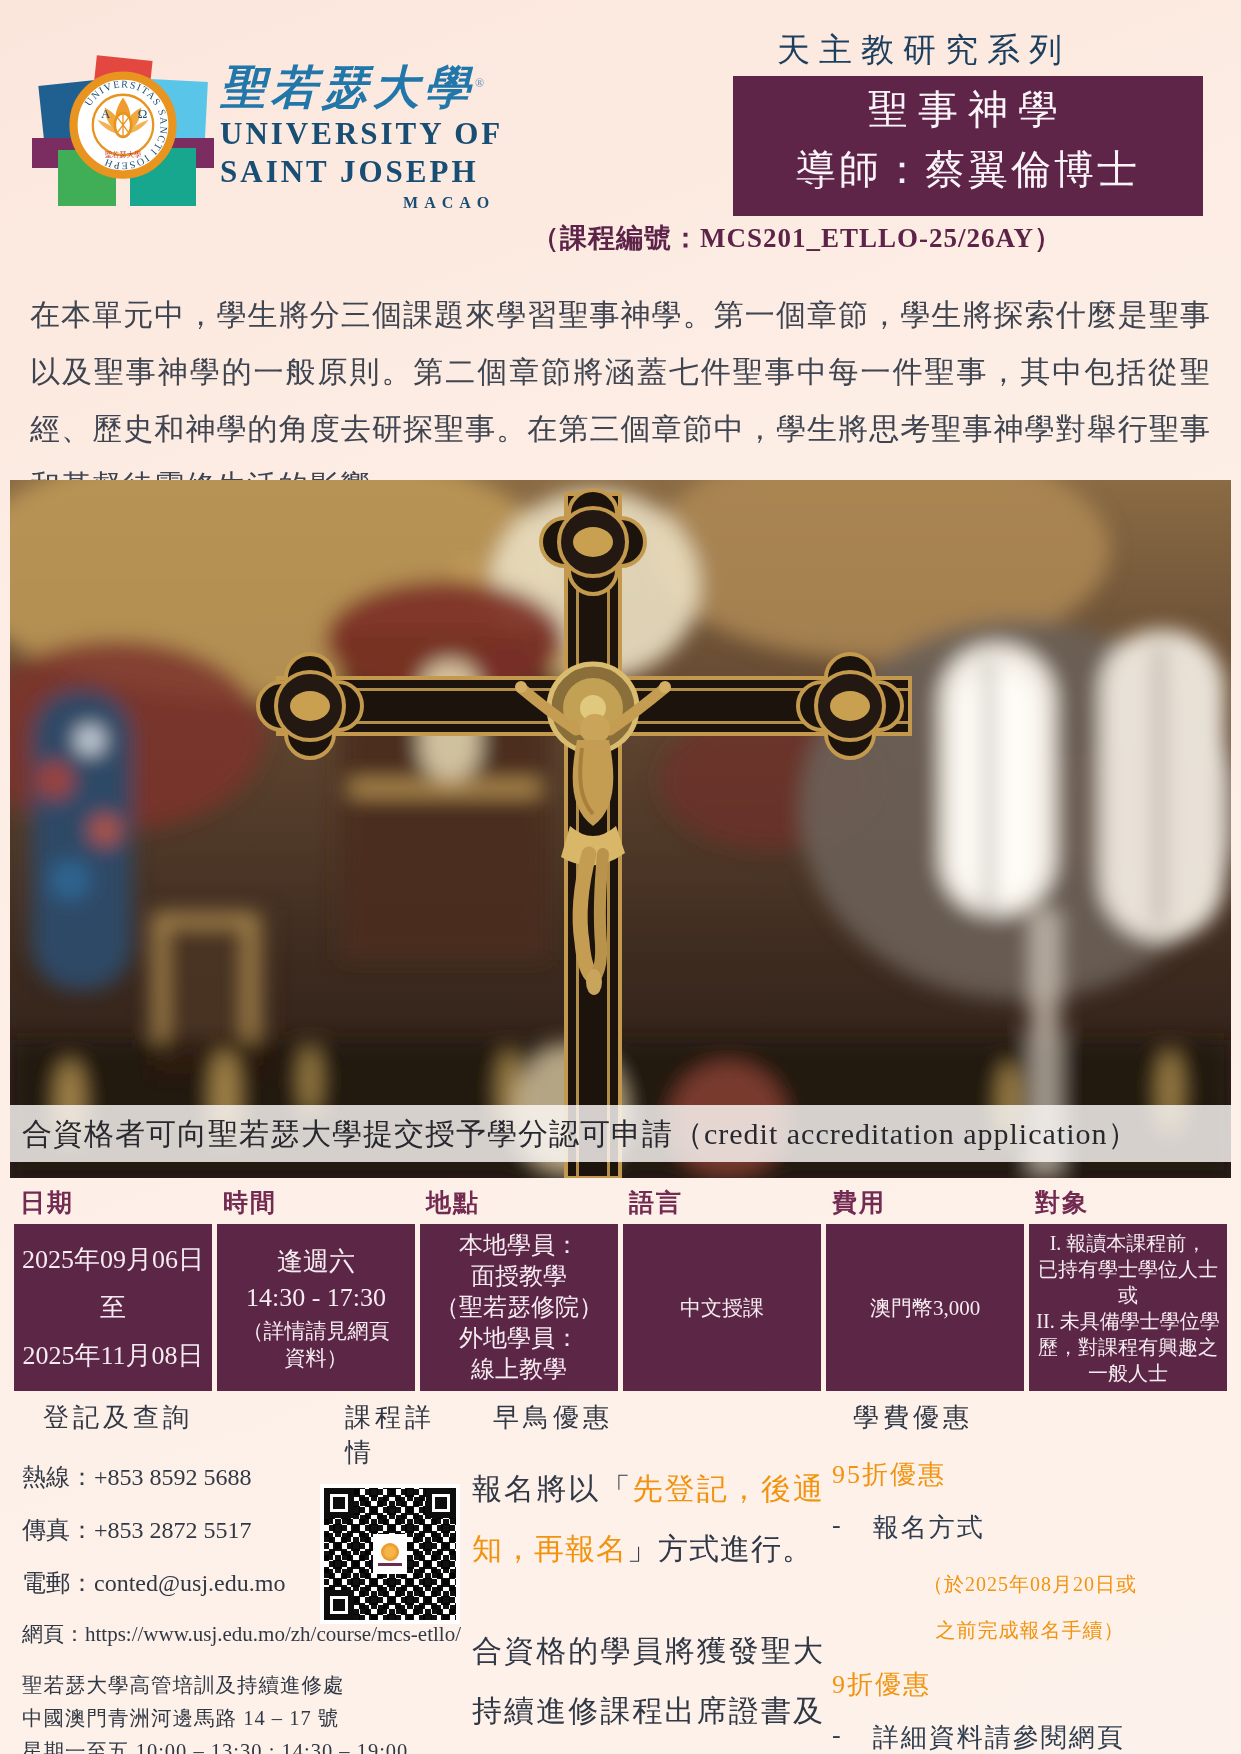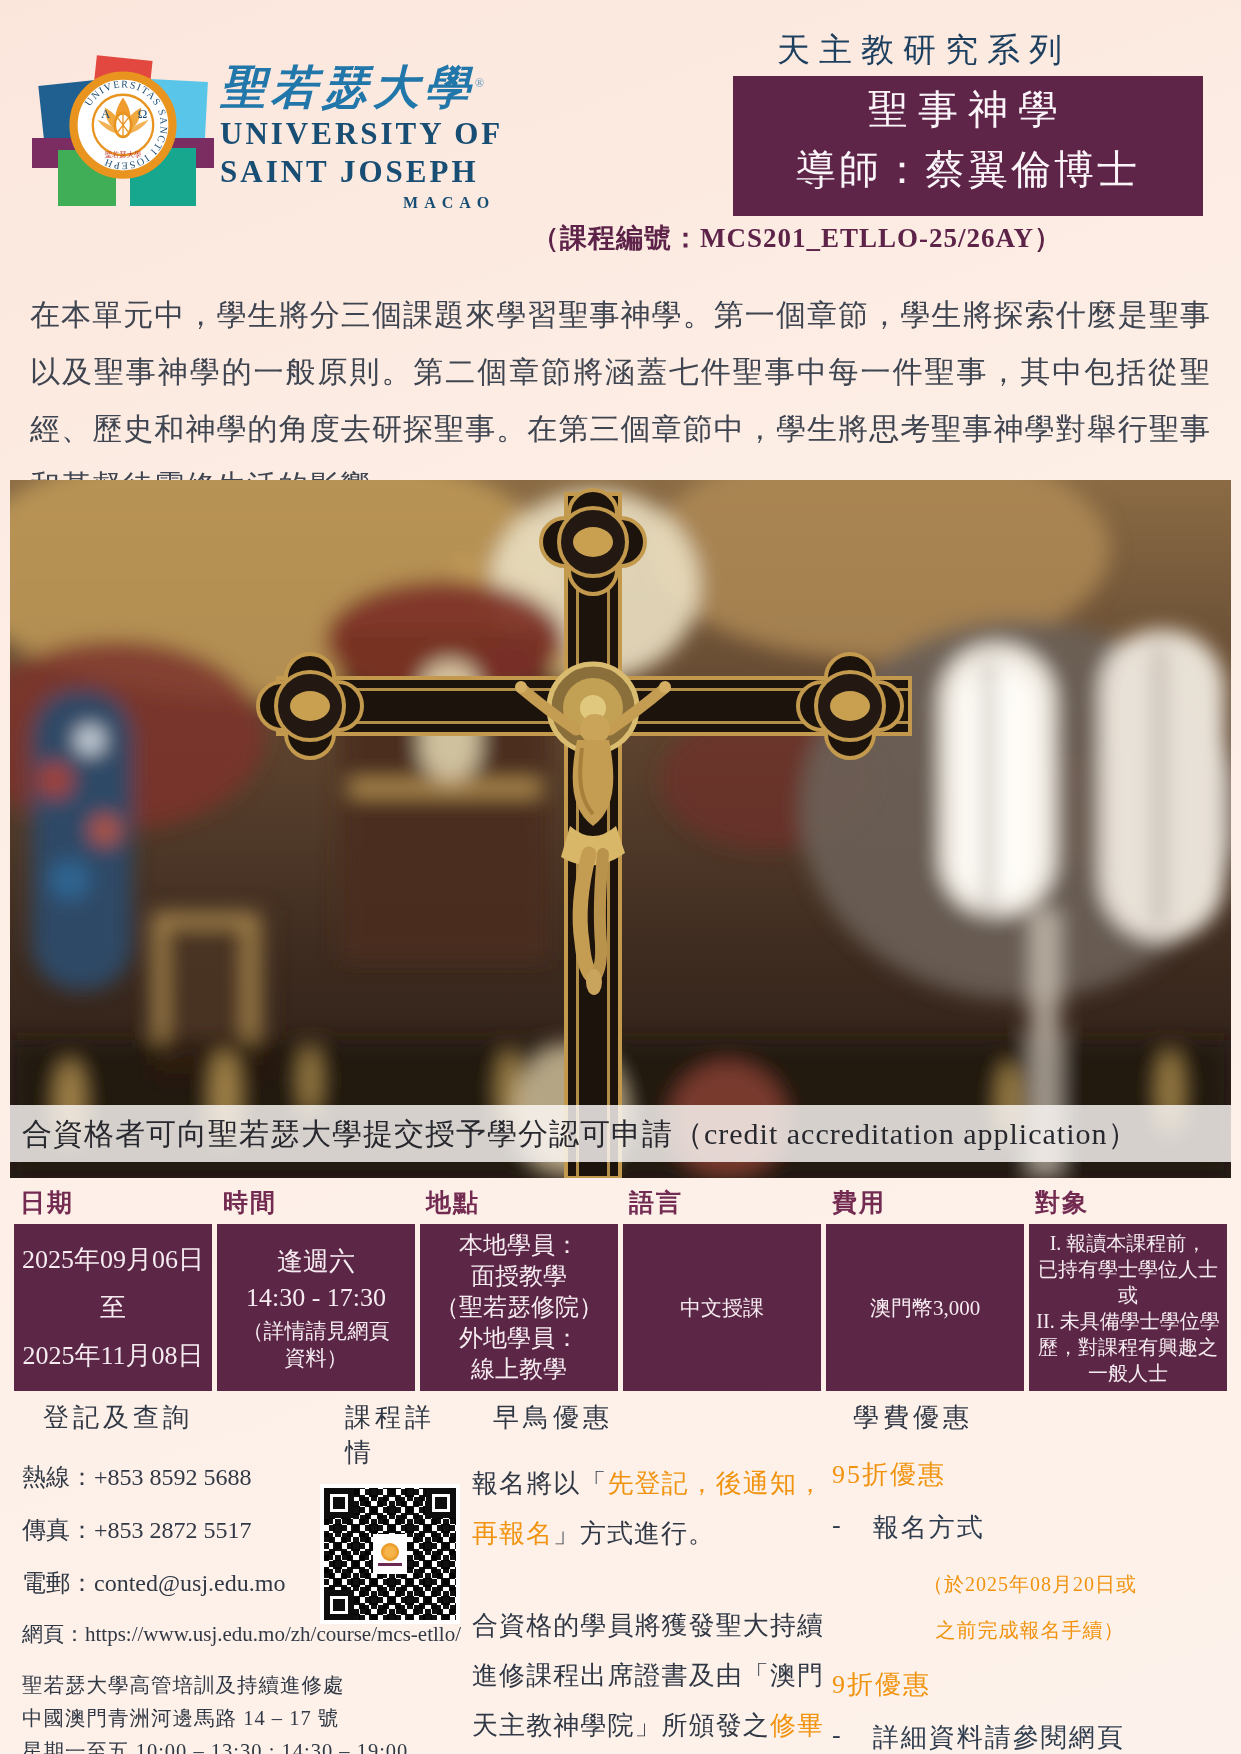--- a/index.html
+++ b/index.html
@@ -66,21 +66,21 @@
       background-blend-mode:multiply;outline:4px solid #fff;}
   .finder{position:absolute;width:30px;height:30px;background:#fff;border:6px solid #0d0d0d;box-sizing:border-box;}
   .finder::after{content:"";position:absolute;left:3px;top:3px;width:12px;height:12px;background:#0d0d0d;}
   .f-tl{left:0;top:0;} .f-tr{right:0;top:0;} .f-bl{left:0;bottom:0;}
   .qr-logo{position:absolute;left:49px;top:46px;width:34px;height:40px;background:#fff;
            display:flex;flex-direction:column;align-items:center;justify-content:center;gap:2px;}
   .qr-logo i{width:18px;height:18px;border-radius:50%;background:radial-gradient(#f5b54a 35%,#e8941f 70%);display:block;}
   .qr-logo b{width:24px;height:3px;background:#6a2a52;display:block;}
   .register{position:absolute;left:472px;top:1400px;width:352px;color:#313845;}
   .register .sec-head{margin-bottom:24px;}
-  .r-para{font-size:26px;line-height:50px;letter-spacing:1px;text-align:justify;}
+  .r-para{font-size:30px;line-height:60px;letter-spacing:1px;text-align:justify;}
   .r-para.second{margin-top:42px;}
   .hl{color:#f1930f;}
   .discount{position:absolute;left:832px;top:1400px;width:400px;color:#313845;}
   .discount .sec-head{margin-bottom:22px;}
   .d-orange{color:#f1930f;font-size:26px;margin-bottom:18px;letter-spacing:2px;}
   .d-item{display:flex;gap:30px;font-size:26px;margin-bottom:16px;letter-spacing:2px;color:#2e3c4e;}
   .d-note{color:#f1930f;font-size:20px;line-height:46px;margin:0 0 14px 28px;width:340px;
           text-align:center;white-space:pre-line;letter-spacing:1px;}
 </style>
 </head>

